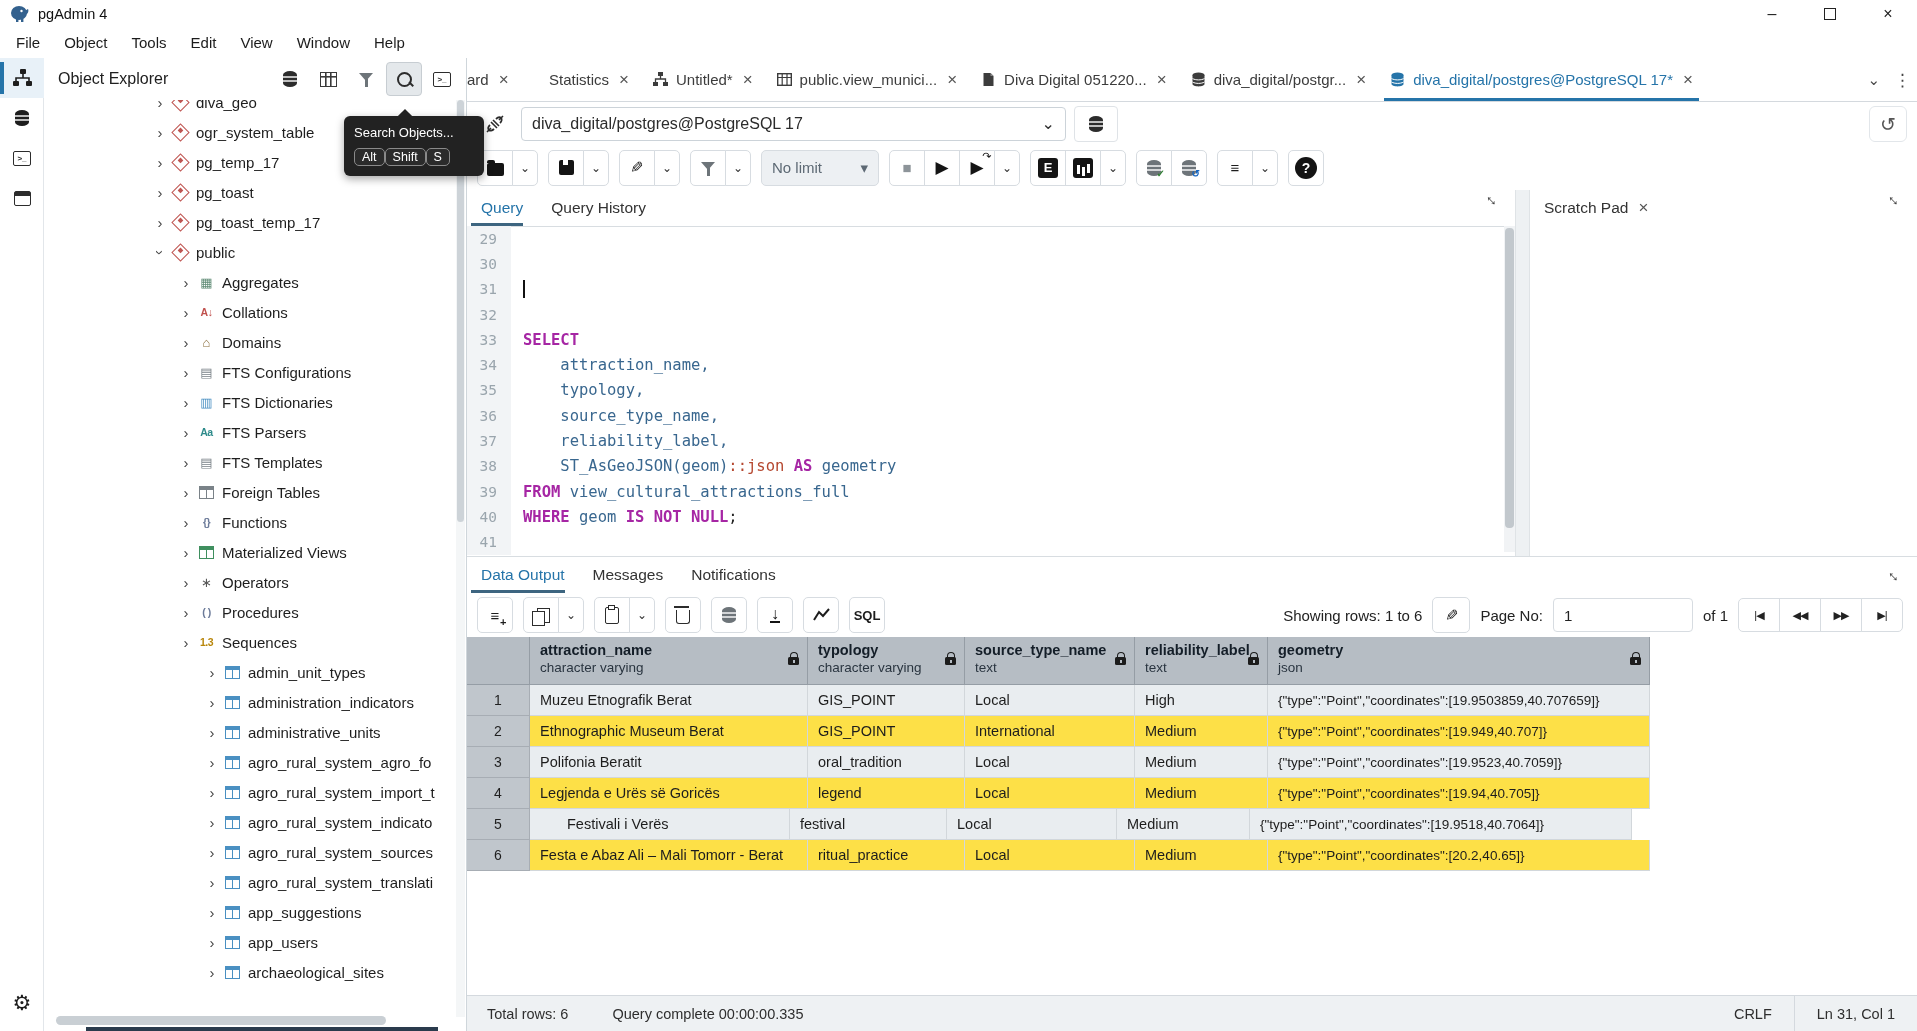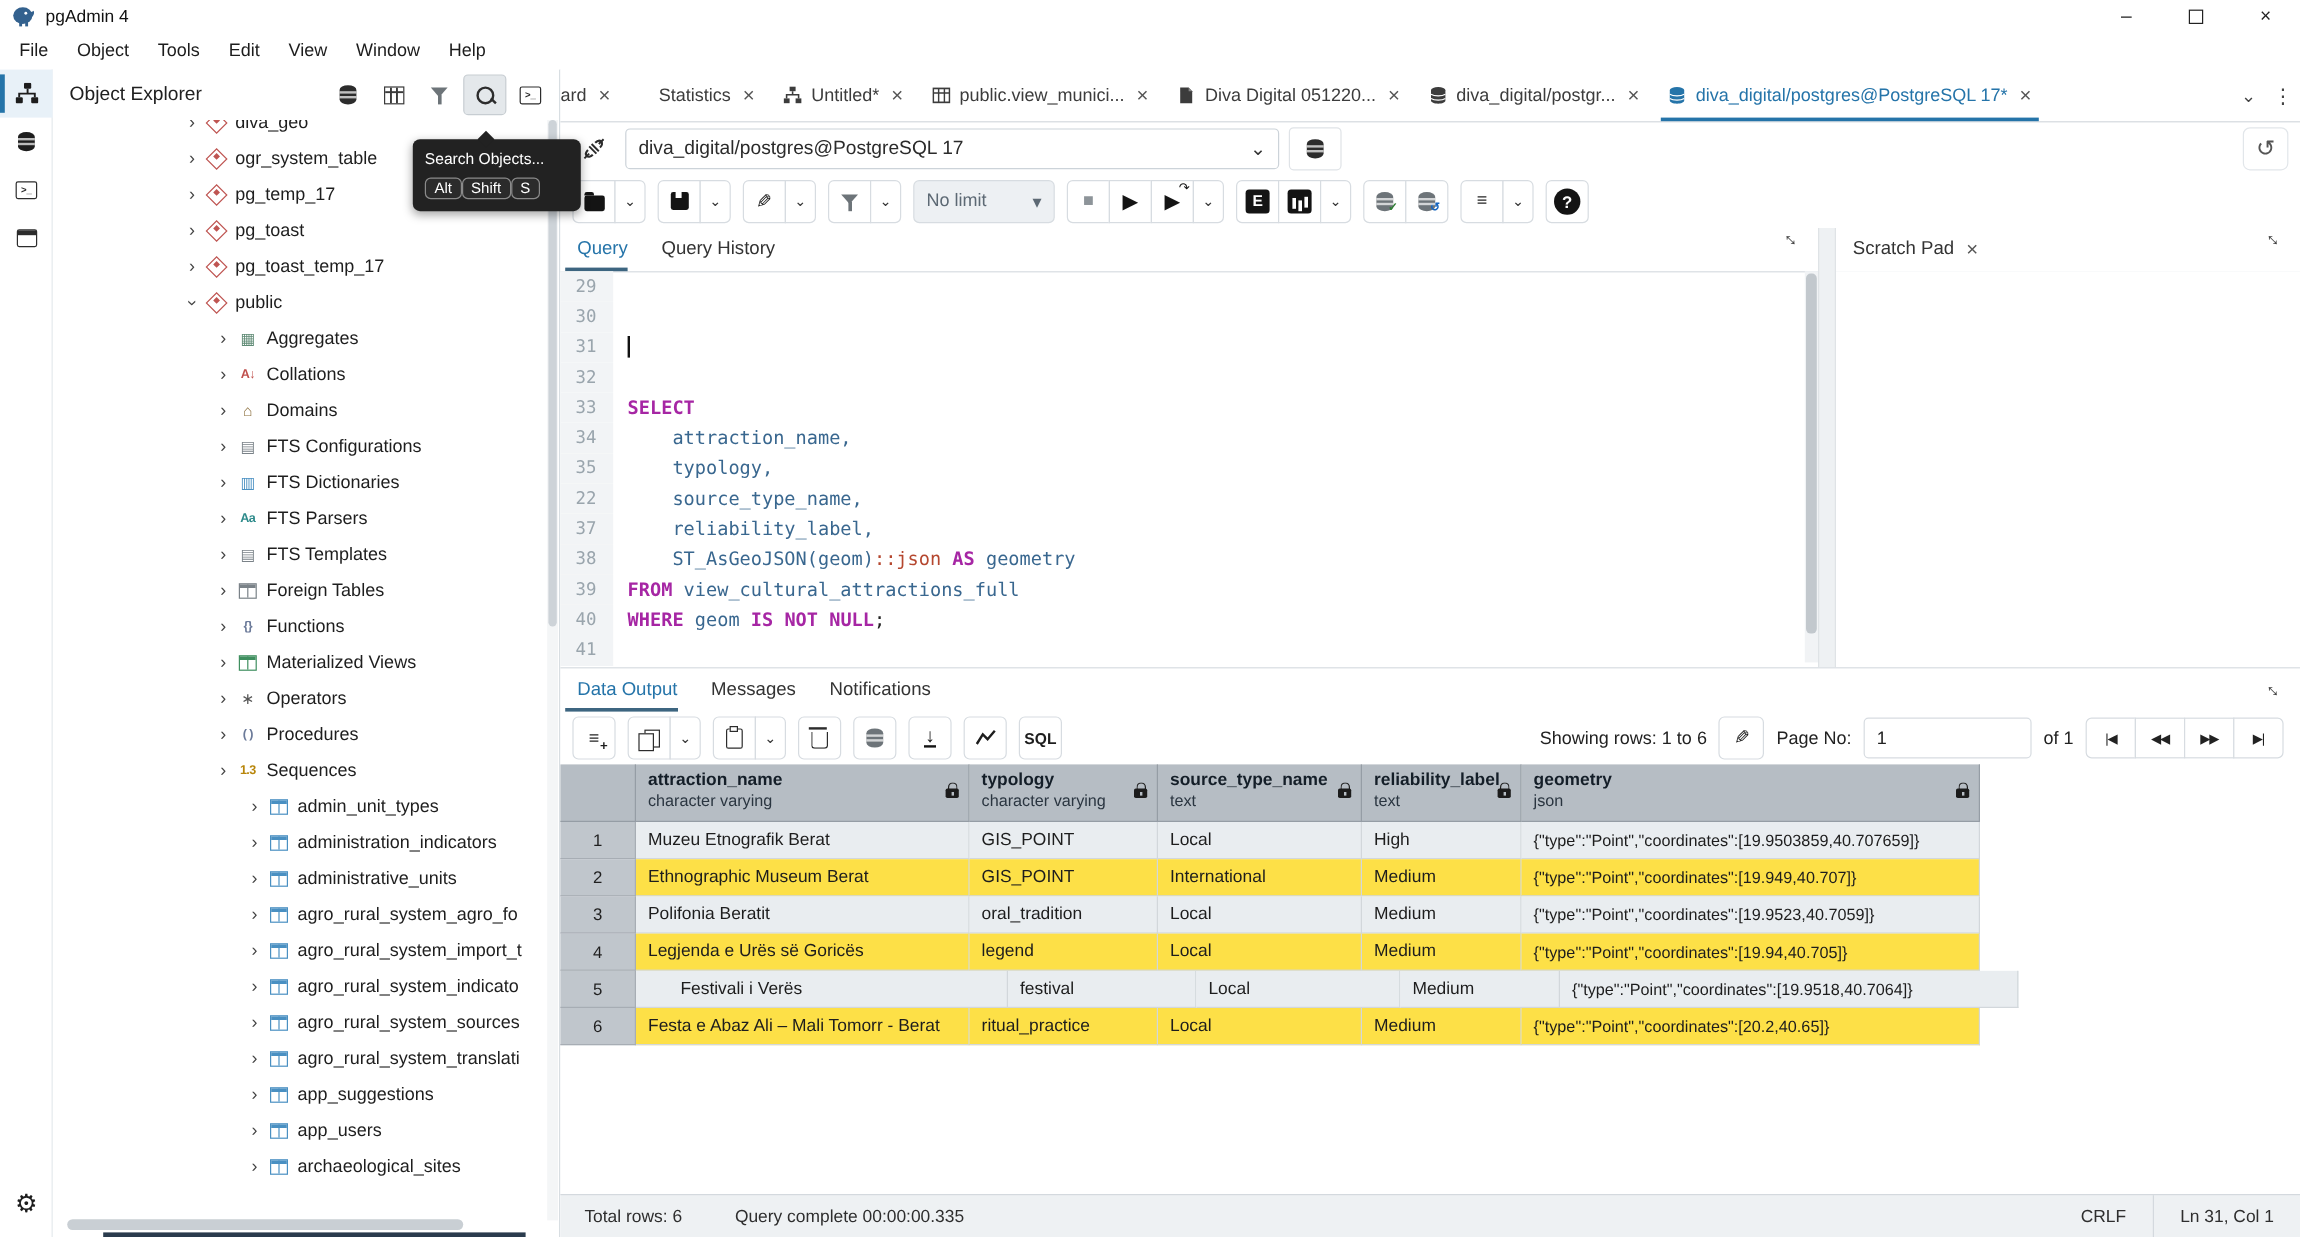--- a/index.html
+++ b/index.html
@@ -758,21 +758,21 @@
             </div>
             <div class="cline">
               <span class="lno">34</span>
               <span class="ctext"><span class="idn">    attraction_name,</span></span>
             </div>
             <div class="cline">
               <span class="lno">35</span>
               <span class="ctext"><span class="idn">    typology,</span></span>
             </div>
             <div class="cline">
-              <span class="lno">22</span>
+              <span class="lno">36</span>
               <span class="ctext"><span class="idn">    source_type_name,</span></span>
             </div>
             <div class="cline">
               <span class="lno">37</span>
               <span class="ctext"><span class="idn">    reliability_label,</span></span>
             </div>
             <div class="cline">
               <span class="lno">38</span>
               <span class="ctext"><span class="idn">    ST_AsGeoJSON(geom)</span><span class="opn">::json</span><span class="kw"> AS </span><span class="idn">geometry</span></span>
             </div>
@@ -946,21 +946,21 @@
           <div class="grow even">
             <div class="gnum" style="width: 63px;">4</div>
             <div class="gc" style="width: 278px;">Legjenda e Urës së Goricës</div>
             <div class="gc" style="width: 157px;">legend</div>
             <div class="gc" style="width: 170px;">Local</div>
             <div class="gc" style="width: 133px;">Medium</div>
             <div class="gc geo" style="width: 382px;">{"type":"Point","coordinates":[19.94,40.705]}</div>
           </div>
           <div class="grow odd">
             <div class="gnum" style="width: 63px;">5</div>
-            <div class="gc" style="width: 310px; padding-left: 37px;">Festivali i Verës</div>
+            <div class="gc" style="width: 260px; padding-left: 37px;">Festivali i Verës</div>
             <div class="gc" style="width: 157px;">festival</div>
             <div class="gc" style="width: 170px;">Local</div>
             <div class="gc" style="width: 133px;">Medium</div>
             <div class="gc geo" style="width: 382px;">{"type":"Point","coordinates":[19.9518,40.7064]}</div>
           </div>
           <div class="grow even">
             <div class="gnum" style="width: 63px;">6</div>
             <div class="gc" style="width: 278px;">Festa e Abaz Ali – Mali Tomorr - Berat</div>
             <div class="gc" style="width: 157px;">ritual_practice</div>
             <div class="gc" style="width: 170px;">Local</div>

